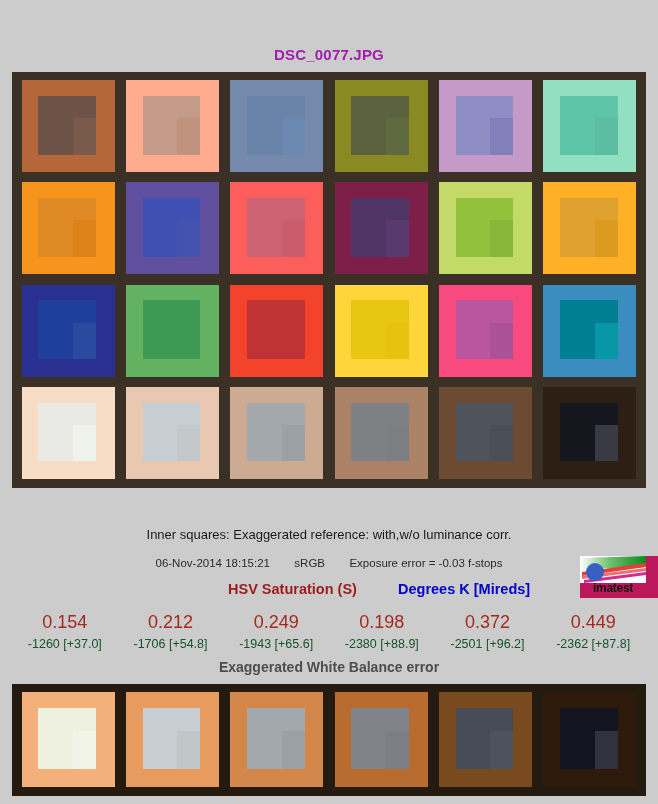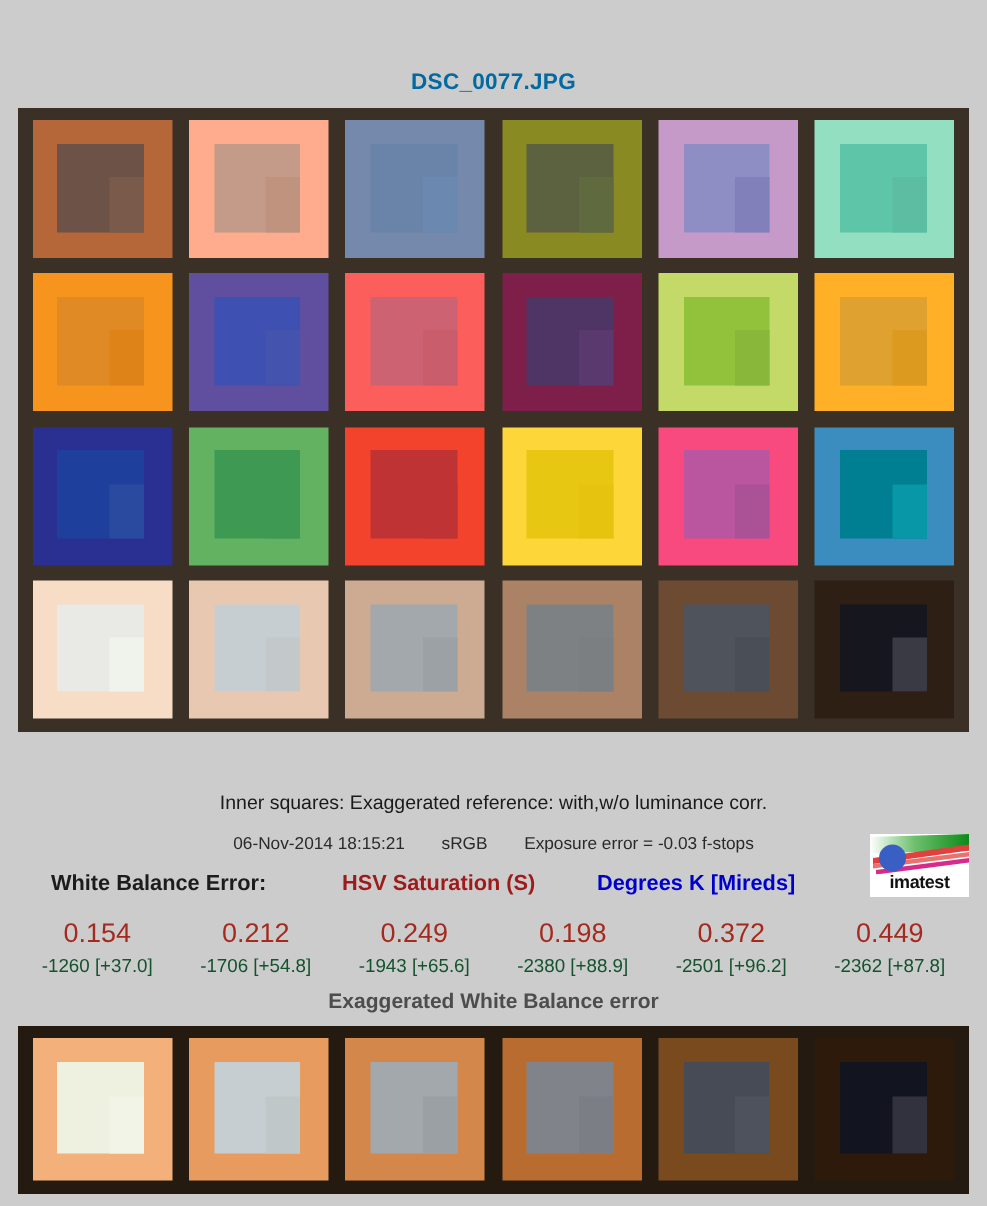--- a/index.html
+++ b/index.html
@@ -16,21 +16,21 @@
   }
 
   
   #title {
     position: absolute;
     left: 0; top: 46px;
     width: 658px;
     text-align: center;
     font-size: 15px;
     font-weight: bold;
-    color: #0369a1;
+    color: #a21caf;
     letter-spacing: 0.2px;
   }
 
   
   #chart-main {
     position: absolute;
     left: 12px;
     top: 72px;
     width: 634px;
     height: 416px;
@@ -131,22 +131,23 @@
   #hdr-hsv { left: 228px; color: #9e1b1b; }
   #hdr-deg { left: 398px; color: #0000cd; }
 
   
   #logo {
     position: absolute;
     left: 580px;
     top: 556px;
     width: 66px;
     height: 42px;
-    background: #ffffff;
+    background: #be185d;
     overflow: hidden;
+    padding-left: 12px;
   }
   #logo .art {
     position: absolute;
     left: 0; top: 0;
     width: 66px; height: 27px;
     overflow: hidden;
   }
   #logo .word {
     position: absolute;
     left: 0; top: 25px;
@@ -369,21 +370,20 @@
 
 <div id="meta-line">
   <span>06-Nov-2014 18:15:21</span>
   <span class="sp"></span>
   <span>sRGB</span>
   <span class="sp"></span>
   <span>Exposure error = -0.03 f-stops</span>
 </div>
 
 <div id="header-row">
-  <span class="hdr" id="hdr-wb">White Balance Error:</span>
   <span class="hdr" id="hdr-hsv">HSV Saturation (S)</span>
   <span class="hdr" id="hdr-deg">Degrees K [Mireds]</span>
 </div>
 
 <div id="logo">
   <div class="art">
     <svg width="66" height="27" viewBox="0 0 66 27" xmlns="http://www.w3.org/2000/svg">
       <defs>
         <linearGradient id="gg" x1="0" y1="0" x2="1" y2="0">
           <stop offset="0%" stop-color="#ffffff"></stop>

